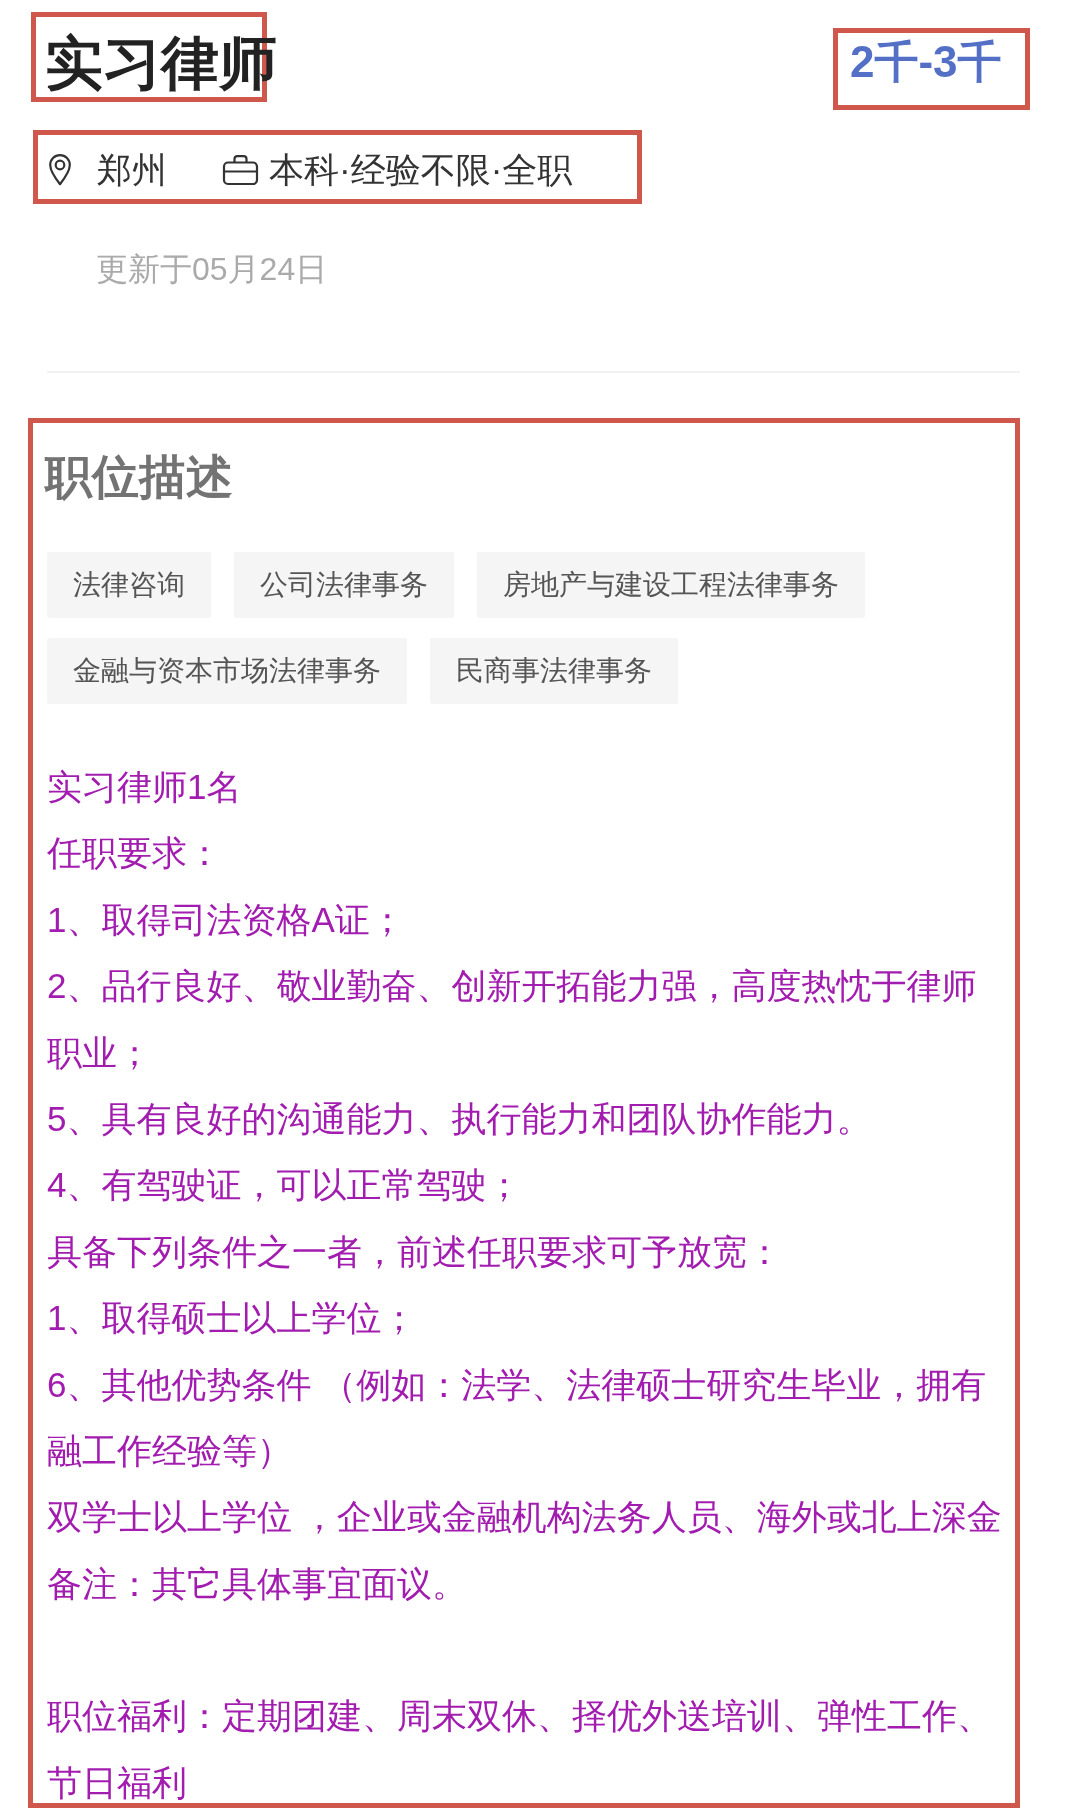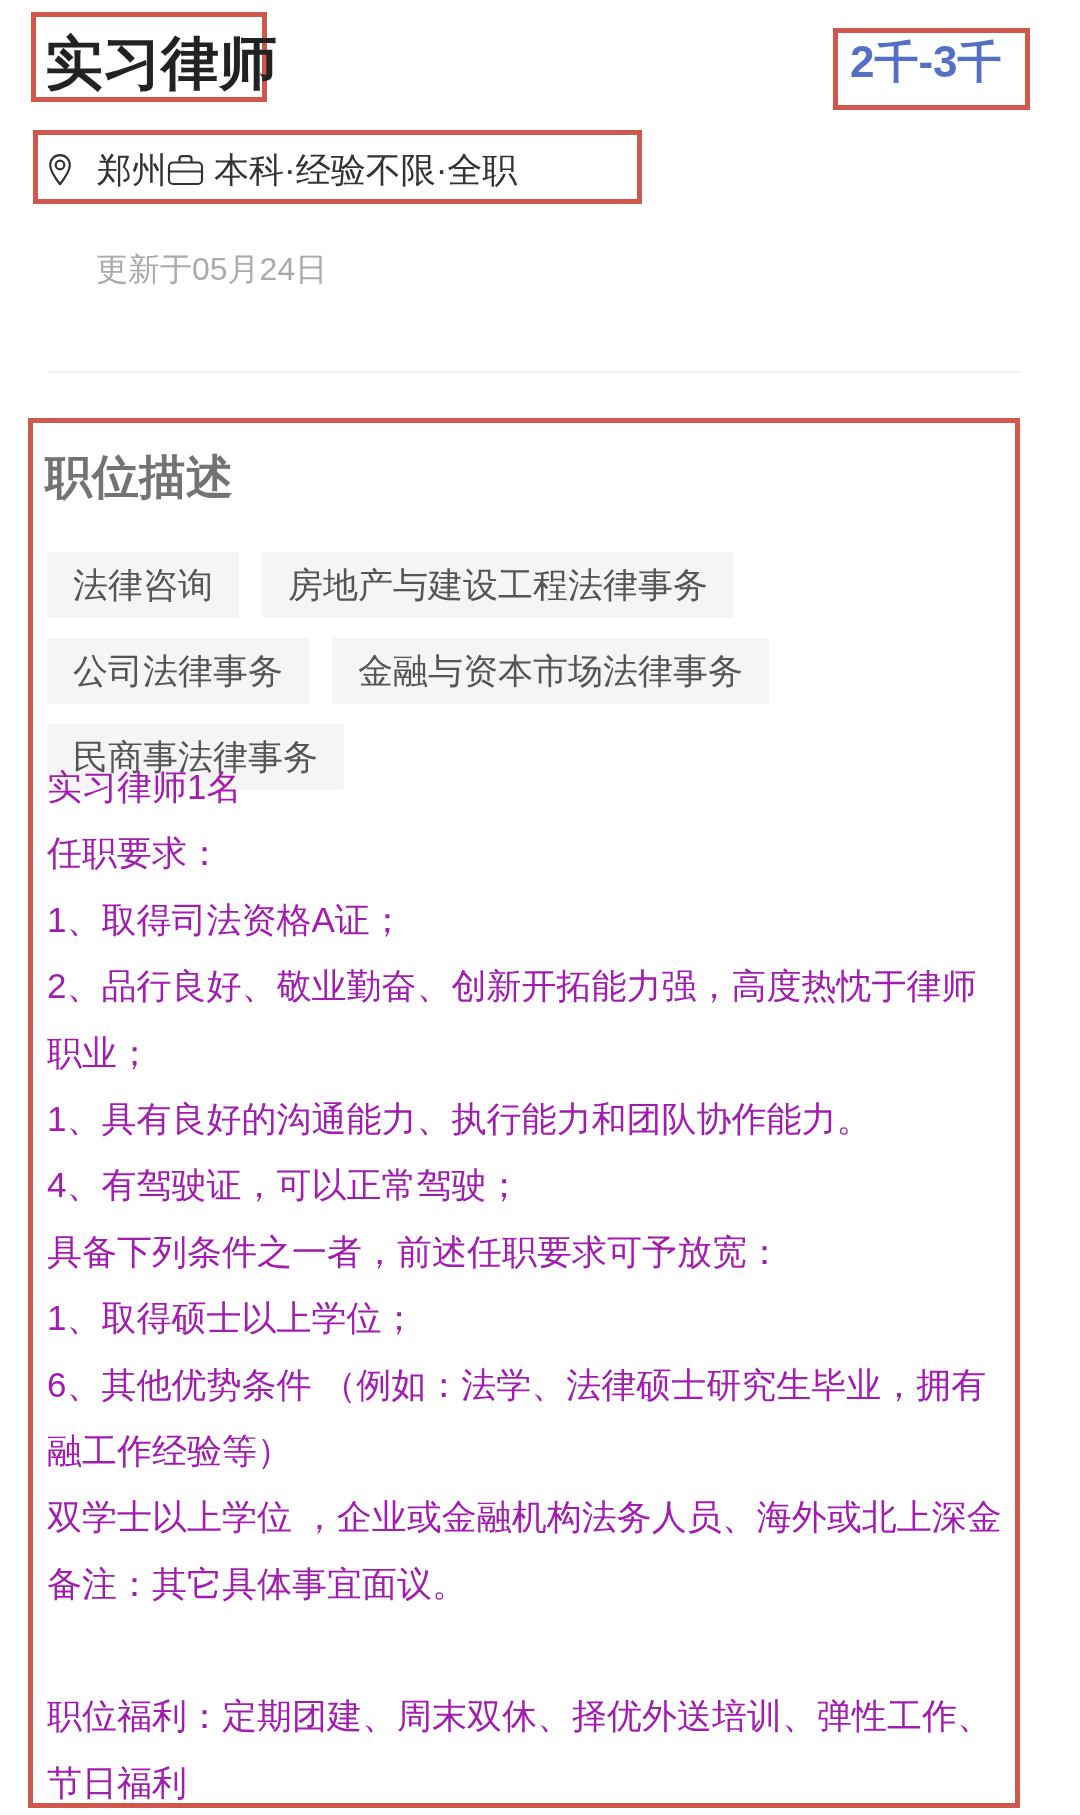--- a/index.html
+++ b/index.html
@@ -31,21 +31,21 @@
     }
     
     #meta-frame {
       left: 33px; top: 130px; width: 609px; height: 74px;
       padding: 6px 0 0 10px;
       display: flex; align-items: center;
     }
     .meta-icon { display: inline-flex; align-items: center; justify-content: center; flex: 0 0 auto; }
     .meta-text { font-size: 35px; line-height: 40px; color: #333333; white-space: nowrap; }
     #pin-icon { width: 24px; height: 34px; margin-right: 25px; }
-    #location-text { }
+    #location-text { margin-right: 55px; }
     #case-icon { width: 37px; height: 32px; margin-right: 10px; }
     
     #updated {
       position: absolute; left: 48px; top: 253px;
       font-size: 32px; line-height: 32px; color: #aaaaaa; white-space: nowrap; margin-left: 48px;
     }
     
     #divider {
       position: absolute; left: 47px; top: 371px; width: 973px; height: 2px;
       background: #f1f1f1;
@@ -60,21 +60,21 @@
       font-size: 47px; line-height: 47px; font-weight: bold; color: #737373; white-space: nowrap;
     }
     #tags {
       position: absolute; left: 14px; top: 129px; width: 950px;
       display: flex; flex-wrap: wrap;
     }
     .tag {
       height: 66px; line-height: 66px; padding: 0 26px;
       margin: 0 23px 20px 0;
       background: #f5f5f5; color: #555555;
-      font-size: 35px; white-space: nowrap; border-radius: 2px;
+      font-size: 28px; white-space: nowrap; border-radius: 2px;
     }
     #desc-body {
       position: absolute; left: 14px; top: 331px; width: 970px;
     }
     .desc-line {
       display: block; height: 66.4px; line-height: 66.4px;
       font-size: 35px; color: #a21caf; white-space: nowrap;
     }
   </style>
 </head>
@@ -110,42 +110,42 @@
 
   <div id="updated">更新于05月24日</div>
 
   <div id="divider"></div>
 
   <div id="desc-frame" class="frame">
     <div id="desc-heading">职位描述</div>
 
     <div id="tags">
       <span class="tag">法律咨询</span>
+      <span class="tag">公司法律事务</span>
       <span class="tag">房地产与建设工程法律事务</span>
-      <span class="tag">公司法律事务</span>
       <span class="tag">金融与资本市场法律事务</span>
       <span class="tag">民商事法律事务</span>
     </div>
 
     <div id="desc-body">
       <div>
         <span class="desc-line">实习律师1名</span>
       </div>
       <div>
         <span class="desc-line">任职要求：</span>
       </div>
       <div>
         <span class="desc-line">1、取得司法资格A证；</span>
       </div>
       <div>
         <span class="desc-line">2、品行良好、敬业勤奋、创新开拓能力强，高度热忱于律师</span>
         <span class="desc-line">职业；</span>
       </div>
       <div>
-        <span class="desc-line">1、具有良好的沟通能力、执行能力和团队协作能力。</span>
+        <span class="desc-line">5、具有良好的沟通能力、执行能力和团队协作能力。</span>
       </div>
       <div>
         <span class="desc-line">4、有驾驶证，可以正常驾驶；</span>
       </div>
       <div>
         <span class="desc-line">具备下列条件之一者，前述任职要求可予放宽：</span>
       </div>
       <div>
         <span class="desc-line">1、取得硕士以上学位；</span>
       </div>

